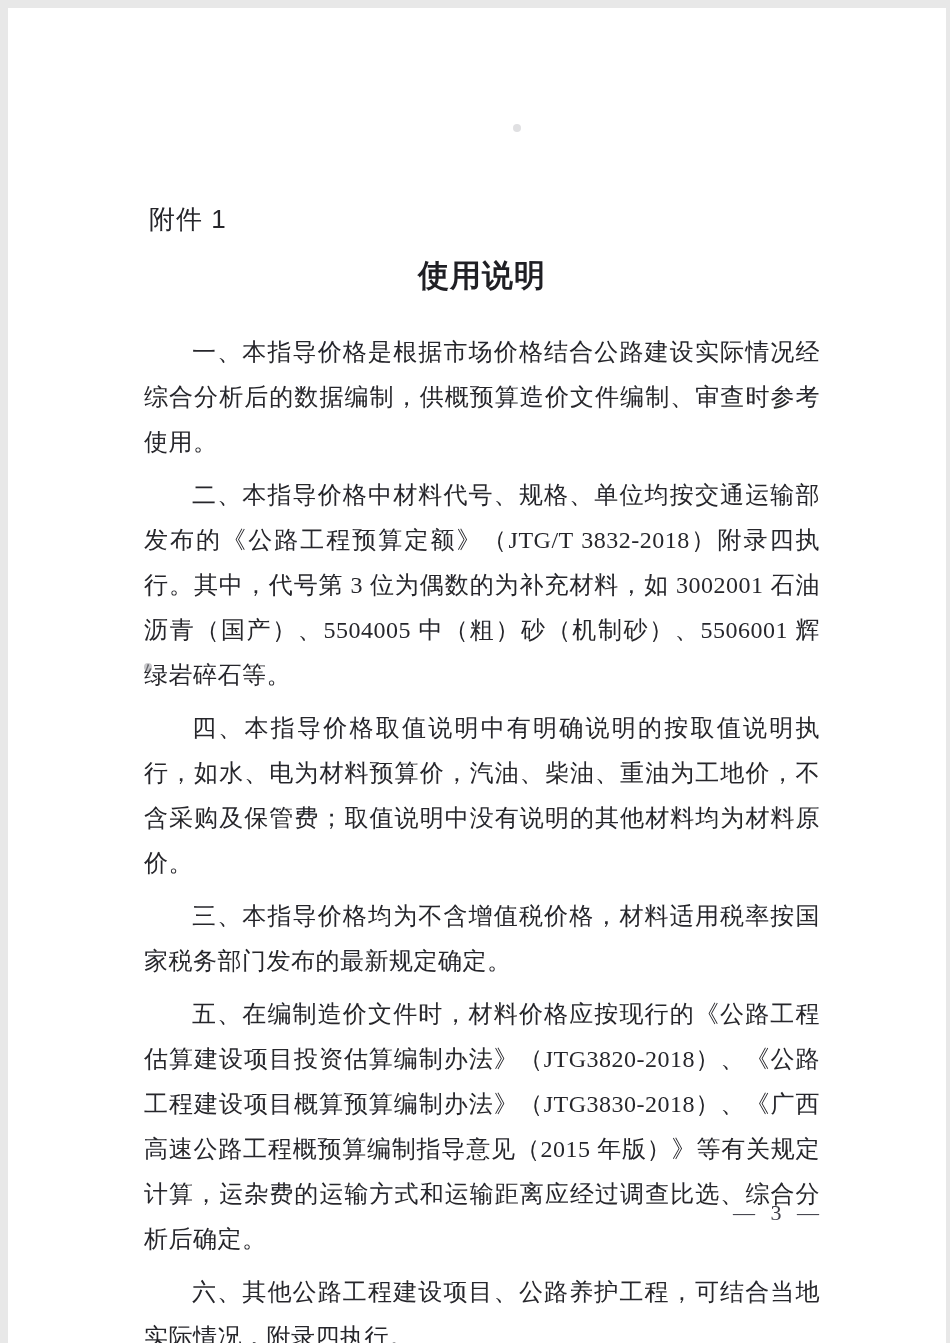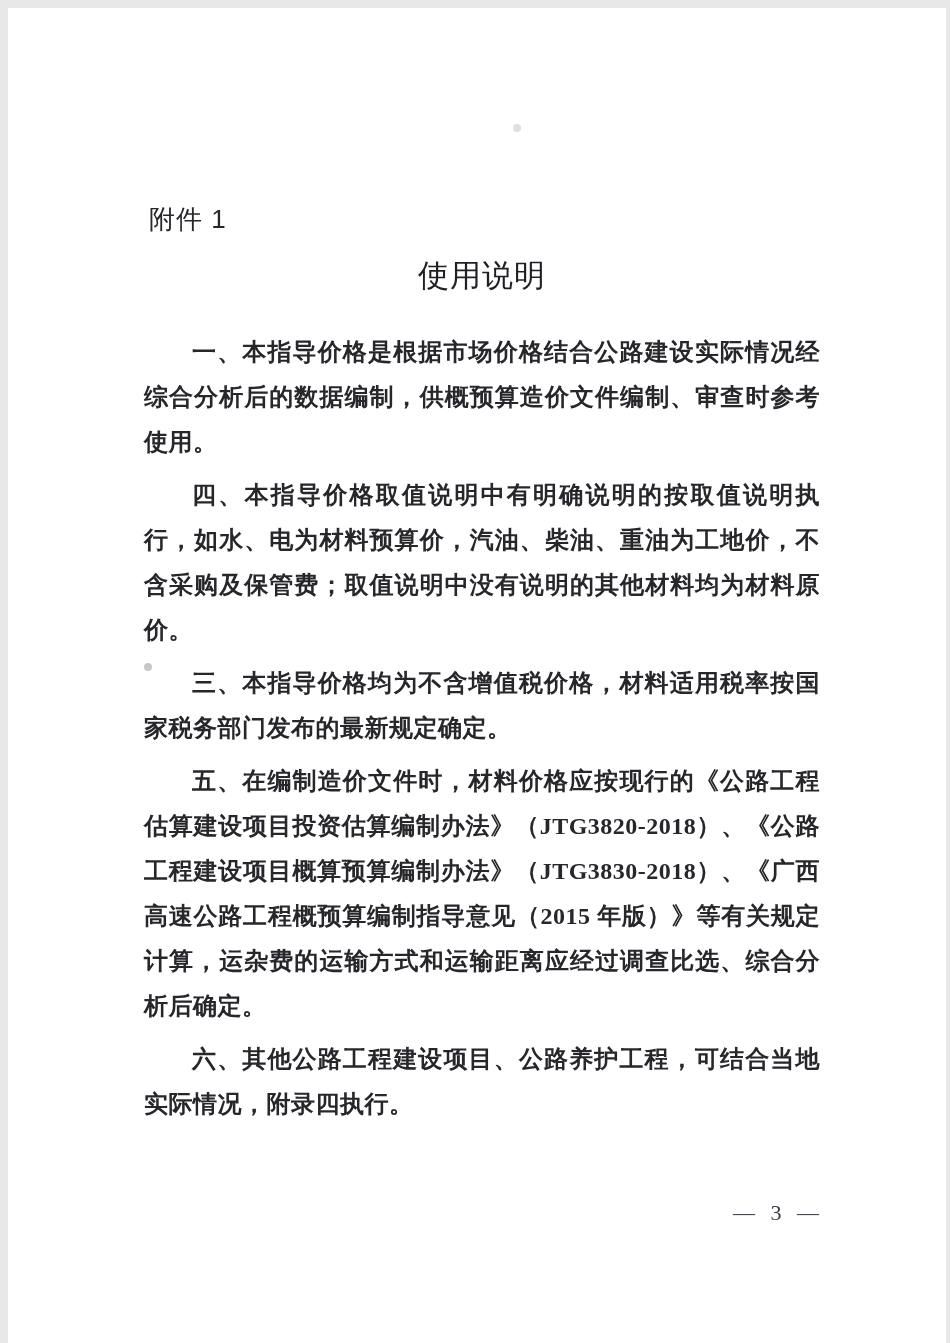--- a/index.html
+++ b/index.html
@@ -26,21 +26,21 @@
     letter-spacing: 1px;
   }
 
   .doc-title {
     position: absolute;
     left: 128px;
     width: 692px;
     top: 243px;
     text-align: center;
     font-size: 31px;
-    font-weight: 400;
+    font-weight: 700;
     color: #1f1f24;
     letter-spacing: 1px;
     font-family: "Liberation Serif", serif;
   }
 
   .doc-body {
     position: absolute;
     left: 128px;
     top: 314px;
     width: 692px;
@@ -48,21 +48,20 @@
     font-size: 24px;
     line-height: 45px;
     letter-spacing: 0.5px;
     text-align: justify;
     text-justify: inter-ideograph;
   }
 
   .doc-body p {
     text-indent: 2em;
     margin: 0;
-    font-weight: bold;
   }
 
   .page-number {
     position: absolute;
     top: 1188px;
     right: 130px;
     font-size: 22px;
     color: #3c3c46;
     letter-spacing: 5px;
     font-family: "Liberation Serif", serif;
@@ -94,20 +93,21 @@
 <body>
 
 <div class="page">
 
   <div class="attachment-label">附件 1</div>
 
   <h1 class="doc-title">使用说明</h1>
 
   <div class="doc-body">
     <p>一、本指导价格是根据市场价格结合公路建设实际情况经综合分析后的数据编制，供概预算造价文件编制、审查时参考使用。</p>
+    <p>二、本指导价格中材料代号、规格、单位均按交通运输部发布的《公路工程预算定额》（JTG/T 3832-2018）附录四执行。其中，代号第 3 位为偶数的为补充材料，如 3002001 石油沥青（国产）、5504005 中（粗）砂（机制砂）、5506001 辉绿岩碎石等。</p>
     <p>四、本指导价格取值说明中有明确说明的按取值说明执行，如水、电为材料预算价，汽油、柴油、重油为工地价，不含采购及保管费；取值说明中没有说明的其他材料均为材料原价。</p>
     <p>三、本指导价格均为不含增值税价格，材料适用税率按国家税务部门发布的最新规定确定。</p>
     <p>五、在编制造价文件时，材料价格应按现行的《公路工程估算建设项目投资估算编制办法》（JTG3820-2018）、《公路工程建设项目概算预算编制办法》（JTG3830-2018）、《广西高速公路工程概预算编制指导意见（2015 年版）》等有关规定计算，运杂费的运输方式和运输距离应经过调查比选、综合分析后确定。</p>
     <p>六、其他公路工程建设项目、公路养护工程，可结合当地实际情况，附录四执行。</p>
   </div>
 
   <div class="page-number">— 3 —</div>
 
   <div class="speck-1"></div>
   <div class="speck-2"></div>

